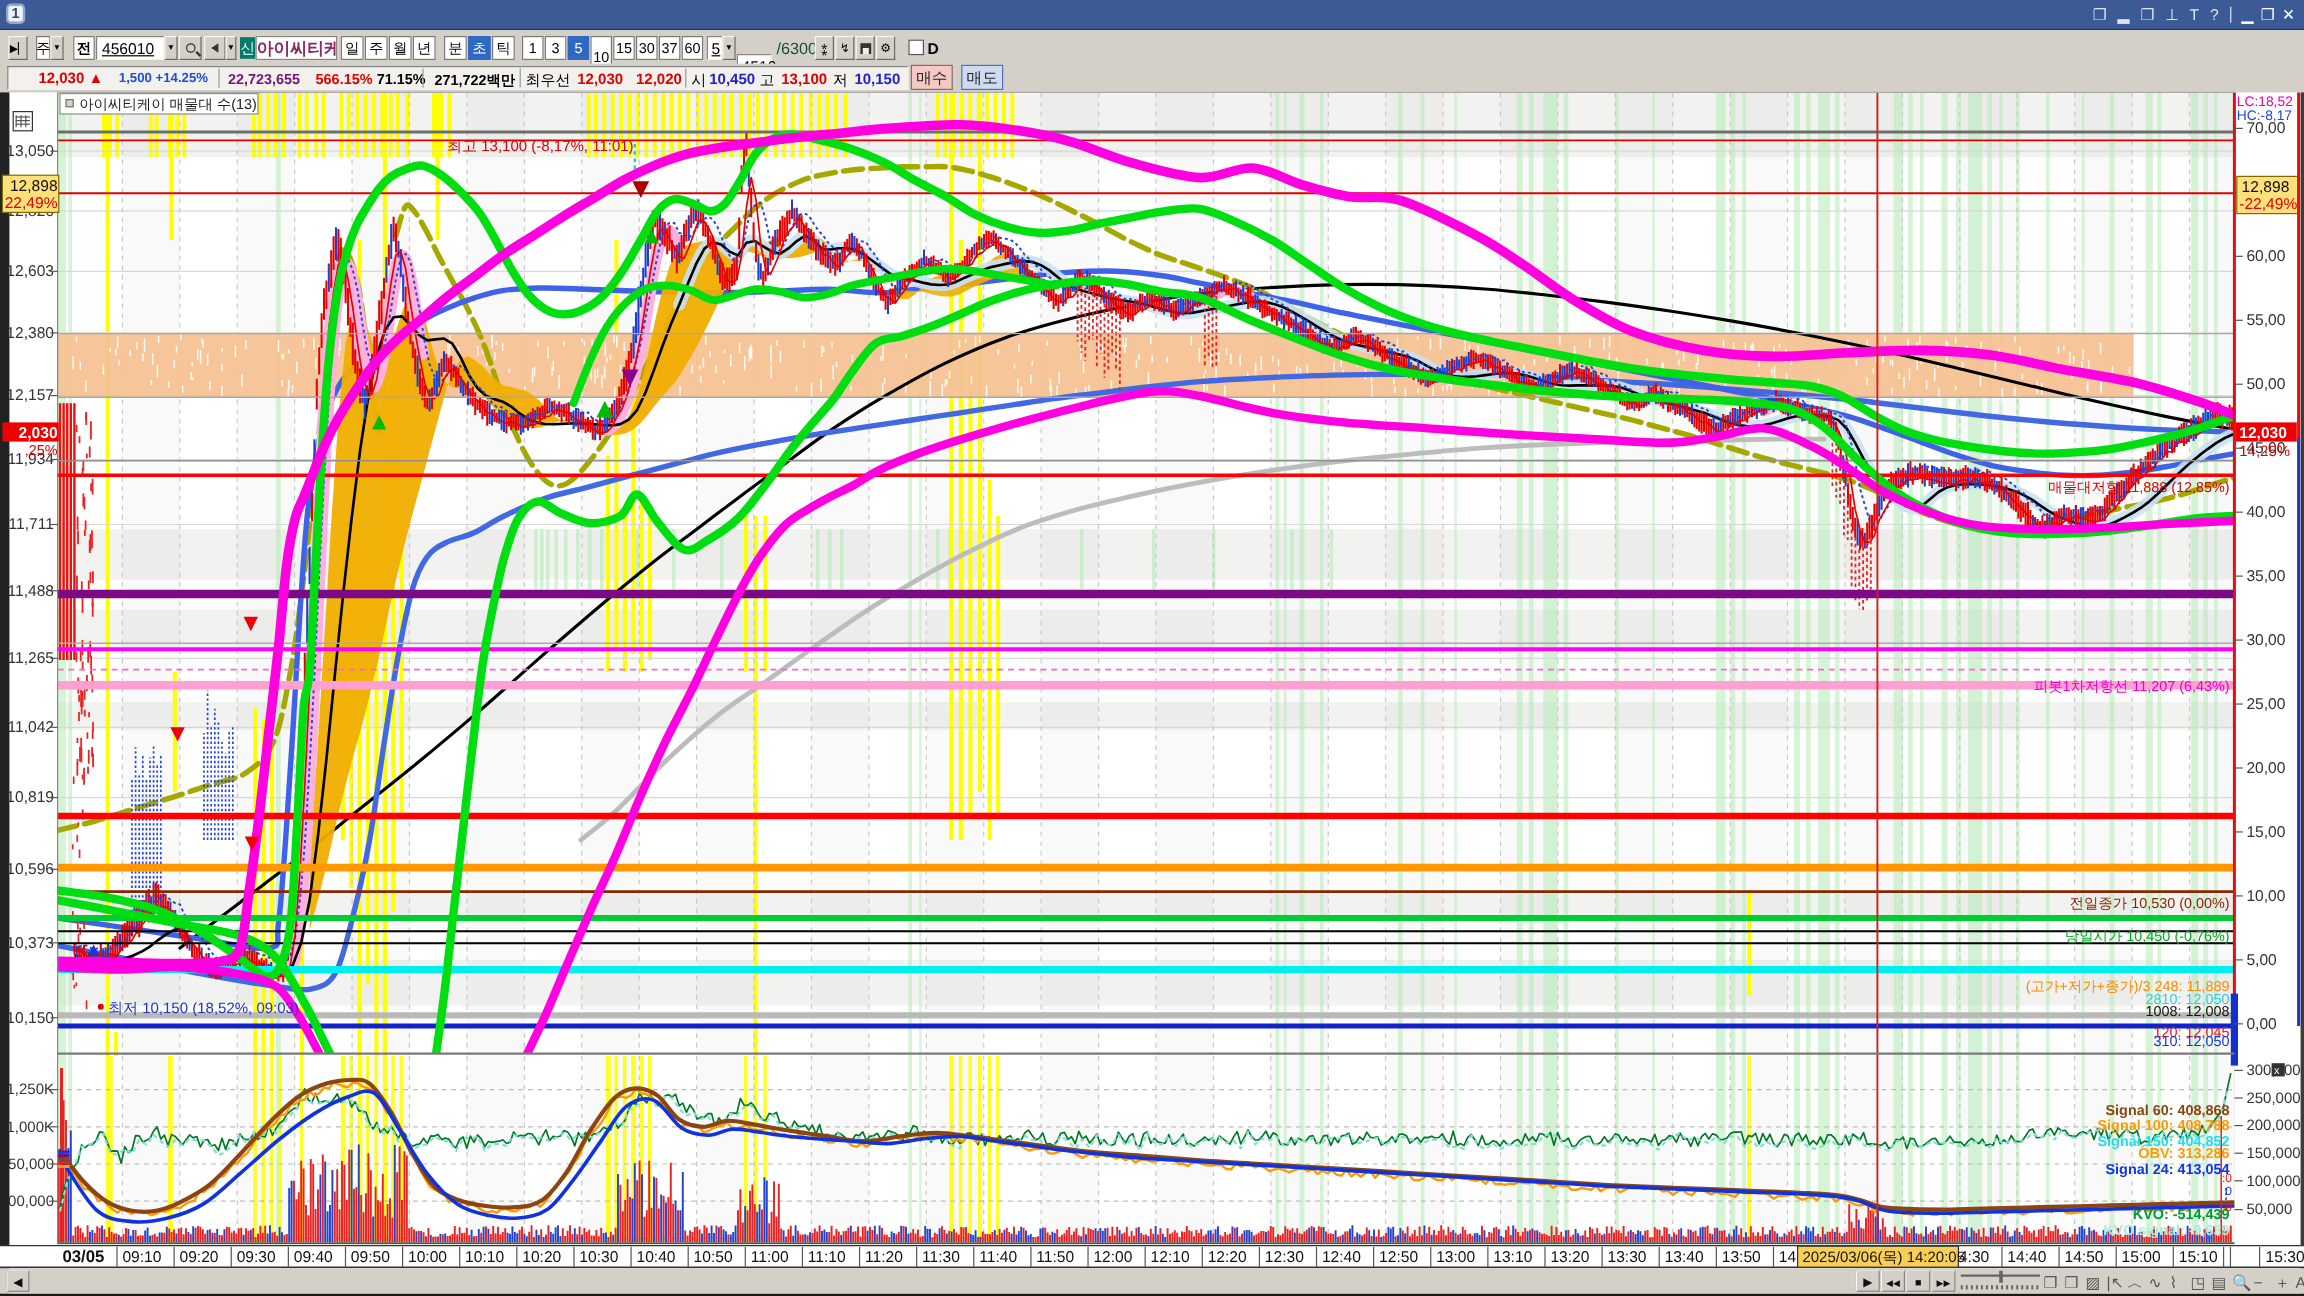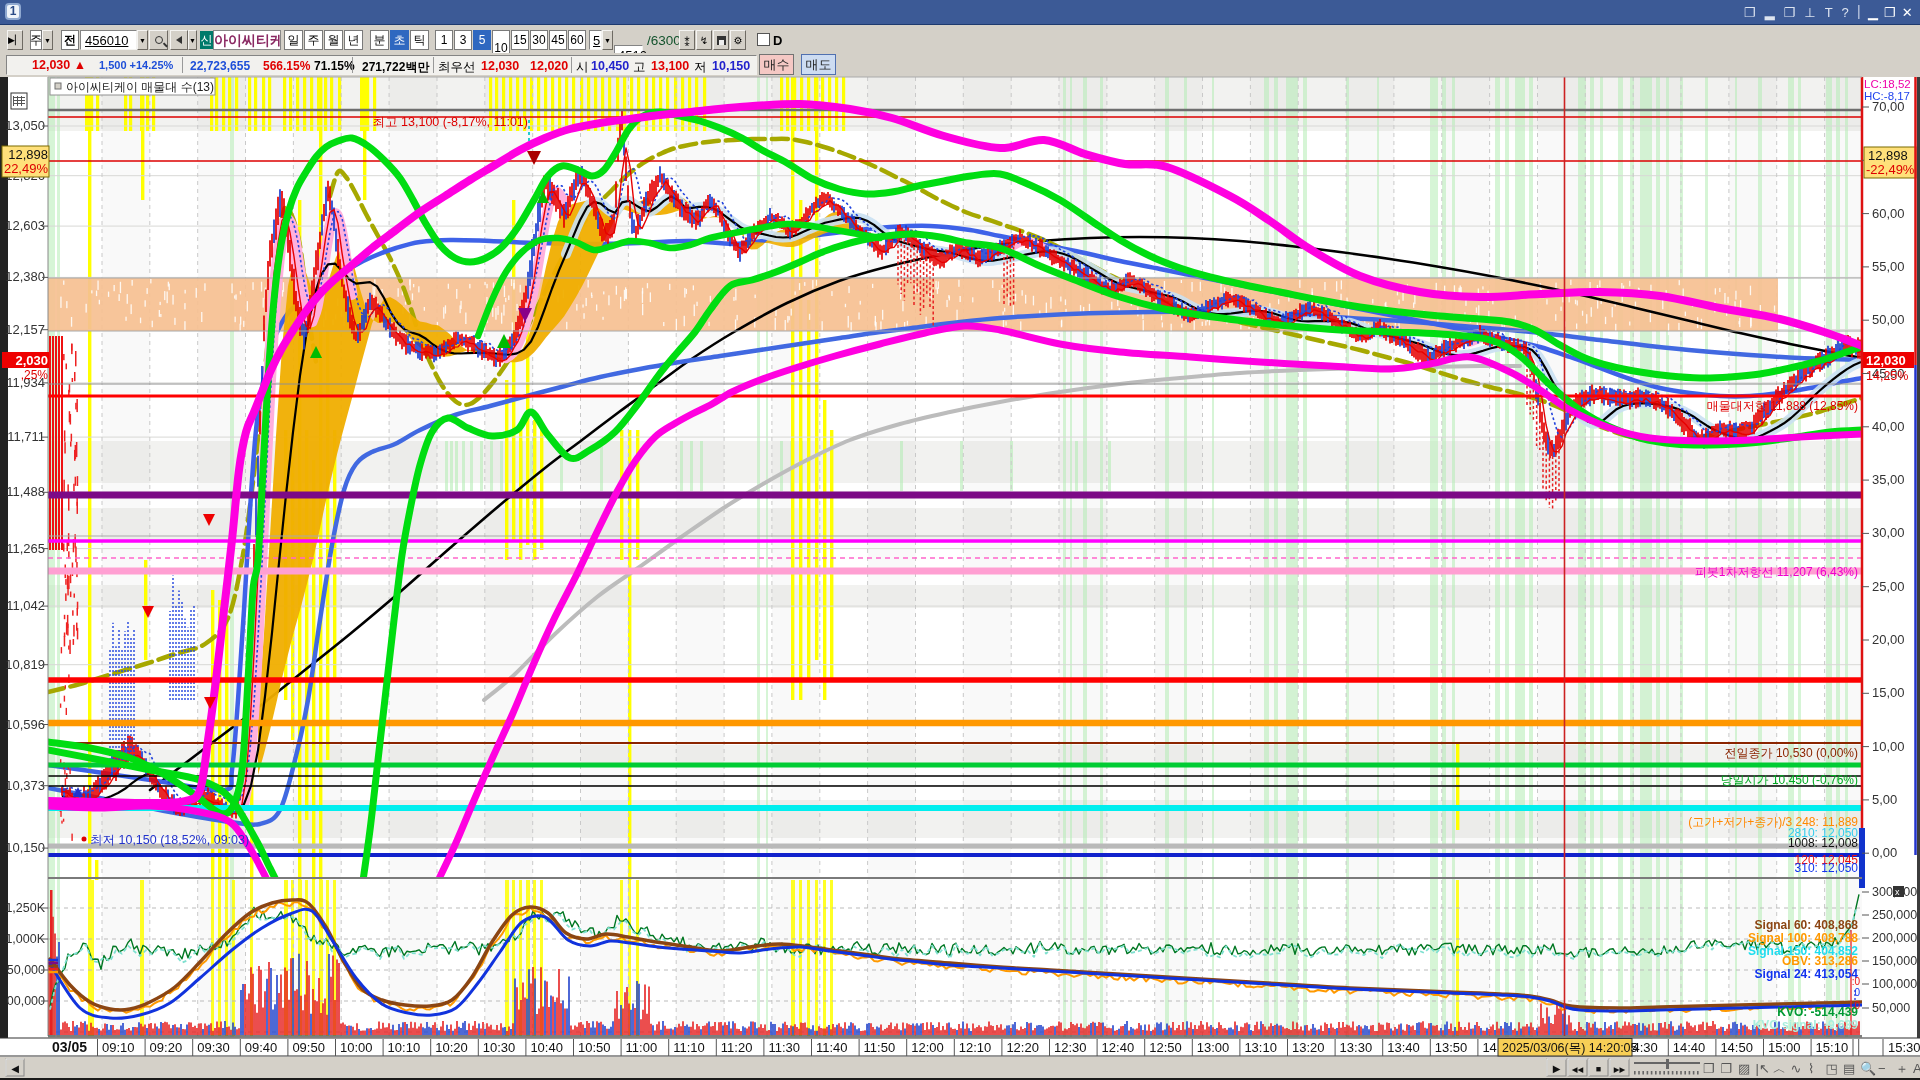--- a/index.html
+++ b/index.html
@@ -40,21 +40,21 @@
   <div class="wbtn" style="left:344px;top:4px;width:19px;height:20px;">년</div>
   <div class="wbtn" style="left:370px;top:4px;width:19px;height:20px;">분</div>
   <div class="abs" style="left:390px;top:4px;width:19px;height:20px;background:#2f68c0;color:#fff;font-size:12px;text-align:center;line-height:20px;">초</div>
   <div class="wbtn" style="left:410px;top:4px;width:19px;height:20px;">틱</div>
   <div class="wbtn" style="left:435px;top:4px;width:18px;height:20px;">1</div>
   <div class="wbtn" style="left:454px;top:4px;width:18px;height:20px;">3</div>
   <div class="abs" style="left:473px;top:4px;width:18px;height:20px;background:#2f68c0;color:#fff;font-size:12px;text-align:center;line-height:20px;">5</div>
   <div class="wbtn" style="left:492px;top:4px;width:18px;height:36px;">10</div>
   <div class="wbtn" style="left:511px;top:4px;width:18px;height:20px;">15</div>
   <div class="wbtn" style="left:530px;top:4px;width:18px;height:20px;">30</div>
-  <div class="wbtn" style="left:549px;top:4px;width:18px;height:20px;">45</div>
+  <div class="wbtn" style="left:549px;top:4px;width:18px;height:20px;">37</div>
   <div class="wbtn" style="left:568px;top:4px;width:18px;height:20px;">60</div>
   <div class="sunk" style="left:589px;top:4px;width:13px;height:20px;font-size:13px;padding:2px 0 0 3px;">5</div>
   <div class="btn" style="left:602px;top:4px;width:11px;height:20px;font-size:7px;">▼</div>
   <div class="sunk" style="left:614px;top:4px;width:29px;height:20px;font-size:13px;padding:2px 0 0 3px;margin-top:15px;">4510</div>
   <div class="abs" style="left:647px;top:7px;font-size:13.5px;color:#14532d;">/6300</div>
   <div class="btn" style="left:679px;top:4px;width:16px;height:20px;font-size:10px;">⁑</div>
   <div class="btn" style="left:696px;top:4px;width:16px;height:20px;font-size:10px;">↯</div>
   <div class="btn" style="left:713px;top:4px;width:16px;height:20px;">
       <span style="display:block;width:9px;height:9px;background:#333;position:relative;">
         <span style="position:absolute;left:2px;top:4px;width:5px;height:5px;background:#eee;"></span>
@@ -63,21 +63,21 @@
   <div class="btn" style="left:730px;top:4px;width:16px;height:20px;font-size:10px;">⚙</div>
   <div class="abs" style="left:757px;top:7px;width:13px;height:13px;background:#fff;border:1px solid #555;"></div>
   <div class="abs" style="left:773px;top:7px;font-size:13px;font-weight:bold;">D</div>
 </div>
 
 <div class="abs" style="left:0;top:53px;width:1920px;height:24px;background:#d4d0c8;">
   <div class="sunk" style="left:6px;top:2px;width:751px;height:20px;background:#f2f1ee;"></div>
   <div class="abs" style="left:32px;top:5px;font-size:12.5px;font-weight:bold;color:#e00000;">12,030 ▲</div>
   <div class="abs" style="left:99px;top:6px;font-size:11px;font-weight:bold;color:#1d4ed8;">1,500 +14.25%</div>
   <div class="abs" style="left:182px;top:4px;width:1px;height:16px;background:#999;"></div>
-  <div class="abs" style="left:190px;top:6px;font-size:12px;font-weight:bold;color:#1d4ed8;">22,723,655</div>
+  <div class="abs" style="left:190px;top:6px;font-size:12px;font-weight:bold;color:#701a75;">22,723,655</div>
   <div class="abs" style="left:263px;top:6px;font-size:12px;font-weight:bold;color:#e00000;">566.15%</div>
   <div class="abs" style="left:314px;top:6px;font-size:12px;font-weight:bold;color:#000;">71.15%</div>
   <div class="abs" style="left:352px;top:4px;width:1px;height:16px;background:#999;"></div>
   <div class="abs" style="left:362px;top:6px;font-size:12px;font-weight:bold;color:#000;">271,722백만</div>
   <div class="abs" style="left:433px;top:4px;width:1px;height:16px;background:#999;"></div>
   <div class="abs" style="left:438px;top:6px;font-size:12.5px;color:#000;">최우선</div>
   <div class="abs" style="left:481px;top:6px;font-size:12.5px;font-weight:bold;color:#e00000;">12,030</div>
   <div class="abs" style="left:530px;top:6px;font-size:12.5px;font-weight:bold;color:#e00000;">12,020</div>
   <div class="abs" style="left:571px;top:4px;width:1px;height:16px;background:#999;"></div>
   <div class="abs" style="left:576px;top:6px;font-size:12.5px;color:#000;">시</div>

